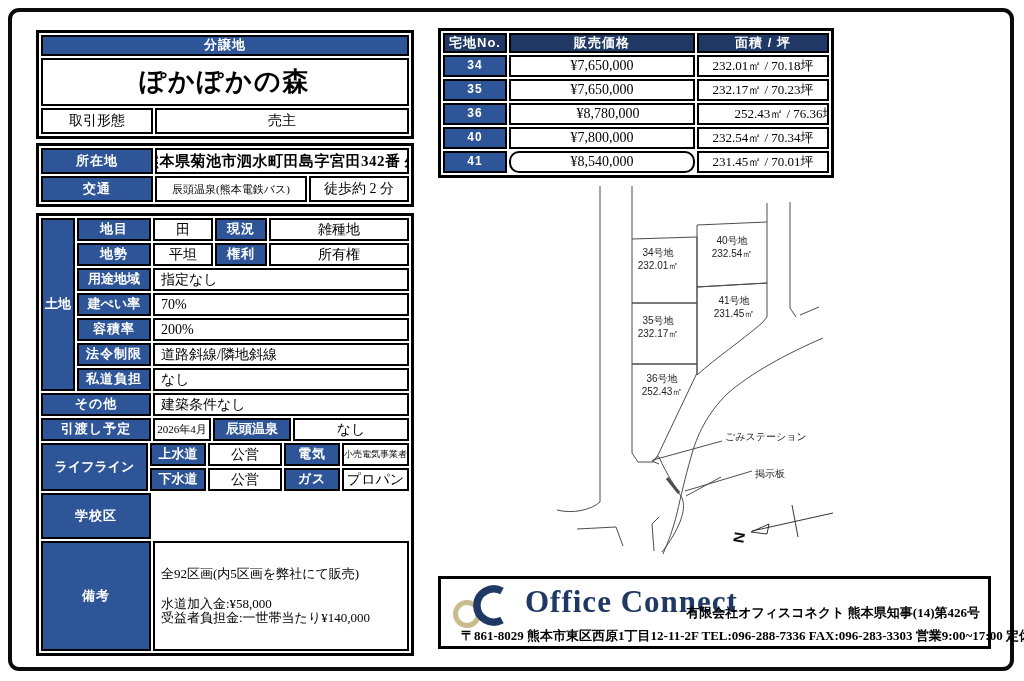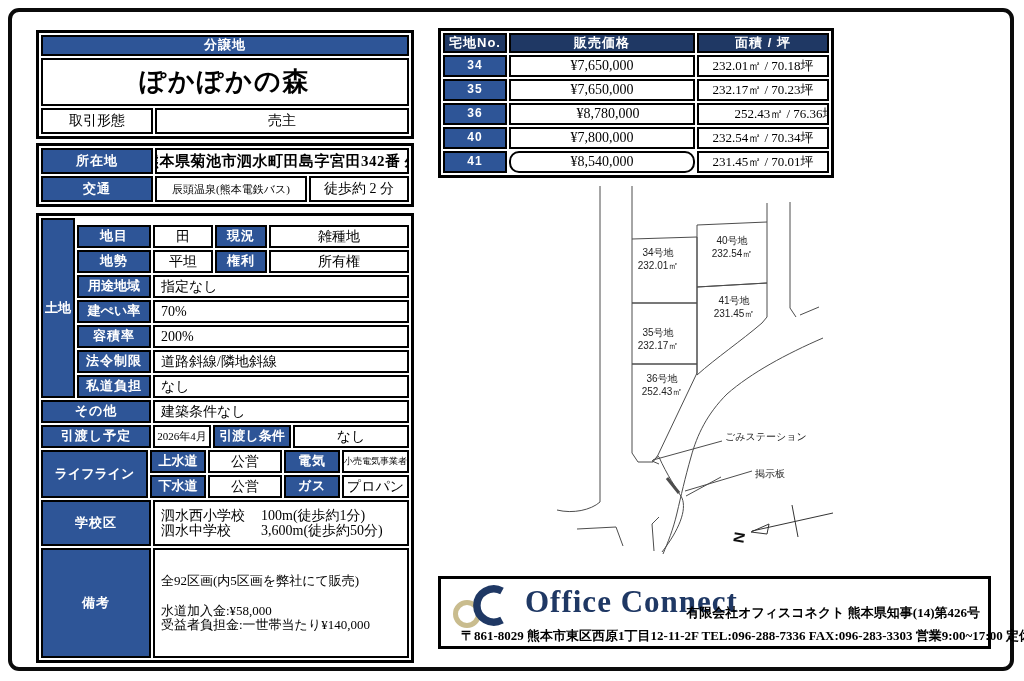--- a/index.html
+++ b/index.html
@@ -103,21 +103,21 @@
     <div class="c sm" style="width:152px; font-size:11px;">辰頭温泉(熊本電鉄バス)</div>
     <div class="c f1">徒歩約 2 分</div>
   </div>
 </div>
 
 <div class="tbl" style="left:36px; top:213px; width:378px;">
 
   <div class="r">
     <div class="c h" style="width:34px; letter-spacing:0;">土地</div>
     <div class="col">
-      <div class="r" style="height:23px;margin-top:7px;">
+      <div class="r" style="height:23px;">
         <div class="c h" style="width:74px;">地目</div>
         <div class="c" style="width:60px;">田</div>
         <div class="c h" style="width:52px;">現況</div>
         <div class="c f1">雑種地</div>
       </div>
       <div class="r" style="height:23px;">
         <div class="c h" style="width:74px;">地勢</div>
         <div class="c" style="width:60px;">平坦</div>
         <div class="c h" style="width:52px;">権利</div>
         <div class="c f1">所有権</div>
@@ -146,21 +146,21 @@
   </div>
 
   <div class="r" style="height:23px;">
     <div class="c h" style="width:110px;">その他</div>
     <div class="c f1 lft">建築条件なし</div>
   </div>
 
   <div class="r" style="height:23px;">
     <div class="c h" style="width:110px;">引渡し予定</div>
     <div class="c sm" style="width:58px;">2026年4月</div>
-    <div class="c h" style="width:78px; letter-spacing:0;">引渡し条件</div>
+    <div class="c h" style="width:78px; letter-spacing:0;">辰頭温泉</div>
     <div class="c f1">なし</div>
   </div>
 
   <div class="r">
     <div class="c h" style="width:110px; letter-spacing:0;">ライフライン</div>
     <div class="col">
       <div class="r" style="height:23px;">
         <div class="c h" style="width:56px; letter-spacing:0;">上水道</div>
         <div class="c" style="width:74px;">公営</div>
         <div class="c h" style="width:56px;">電気</div>
@@ -170,30 +170,20 @@
         <div class="c h" style="width:56px; letter-spacing:0;">下水道</div>
         <div class="c" style="width:74px;">公営</div>
         <div class="c h" style="width:56px;">ガス</div>
         <div class="c f1">プロパン</div>
       </div>
     </div>
   </div>
 
   <div class="r" style="height:46px;">
     <div class="c h" style="width:110px;">学校区</div>
-    <div class="c f1 schcell">
-      <div class="schline">
-        <span class="nm">泗水西小学校</span>
-        <span>100m(徒歩約1分)</span>
-      </div>
-      <div class="schline">
-        <span class="nm">泗水中学校</span>
-        <span>3,600m(徒歩約50分)</span>
-      </div>
-    </div>
   </div>
 
   <div class="r" style="height:110px;">
     <div class="c h" style="width:110px;">備考</div>
     <div class="c f1 rmkcell">
       <div class="rmk1">全92区画(内5区画を弊社にて販売)</div>
       <div>水道加入金:¥58,000</div>
       <div>受益者負担金:一世帯当たり¥140,000</div>
     </div>
   </div>
@@ -267,21 +257,21 @@
   </svg>
 
   <div class="plot-label" style="left:58px; top:66px;">
     <div>34号地</div>
     <div>232.01㎡</div>
   </div>
   <div class="plot-label" style="left:132px; top:54px;">
     <div>40号地</div>
     <div>232.54㎡</div>
   </div>
-  <div class="plot-label" style="left:58px; top:146px;">
+  <div class="plot-label" style="left:58px; top:134px;">
     <div>35号地</div>
     <div>232.17㎡</div>
   </div>
   <div class="plot-label" style="left:134px; top:114px;">
     <div>41号地</div>
     <div>231.45㎡</div>
   </div>
   <div class="plot-label" style="left:62px; top:192px;">
     <div>36号地</div>
     <div>252.43㎡</div>

